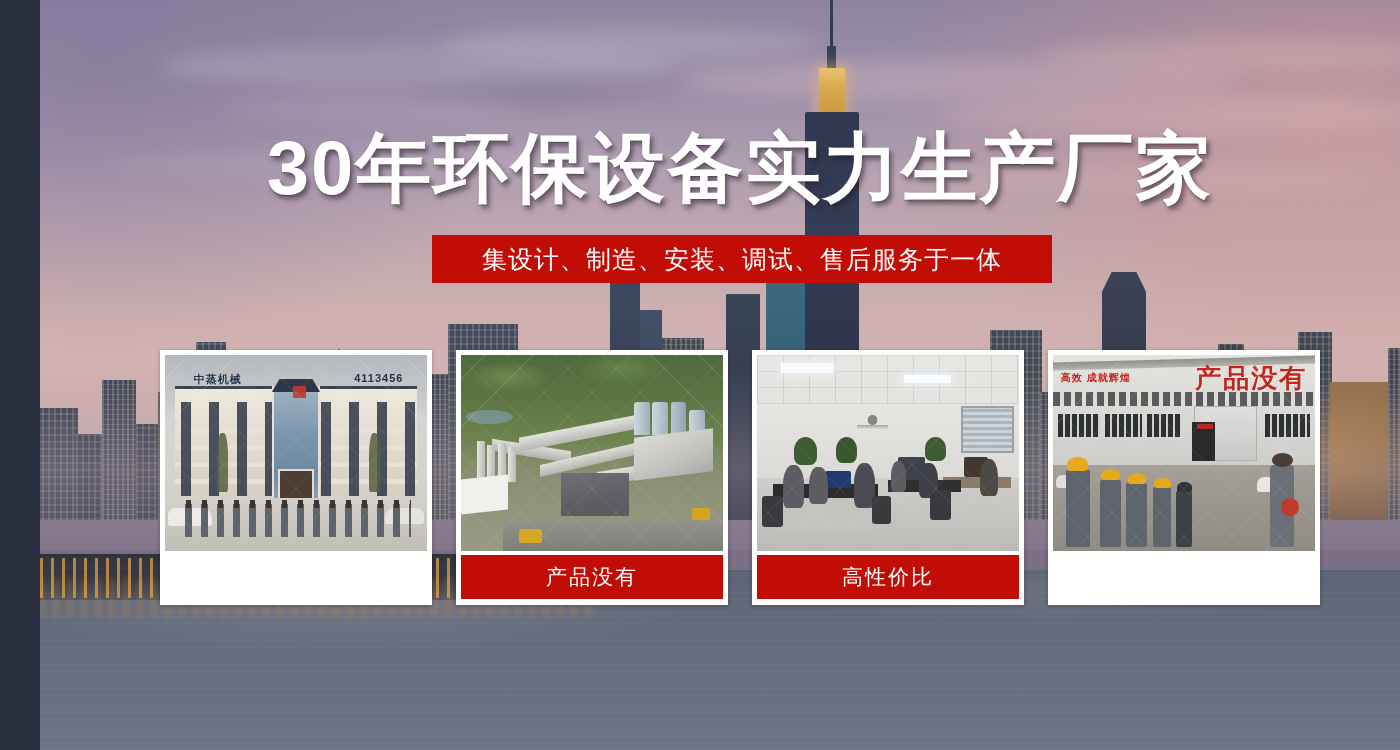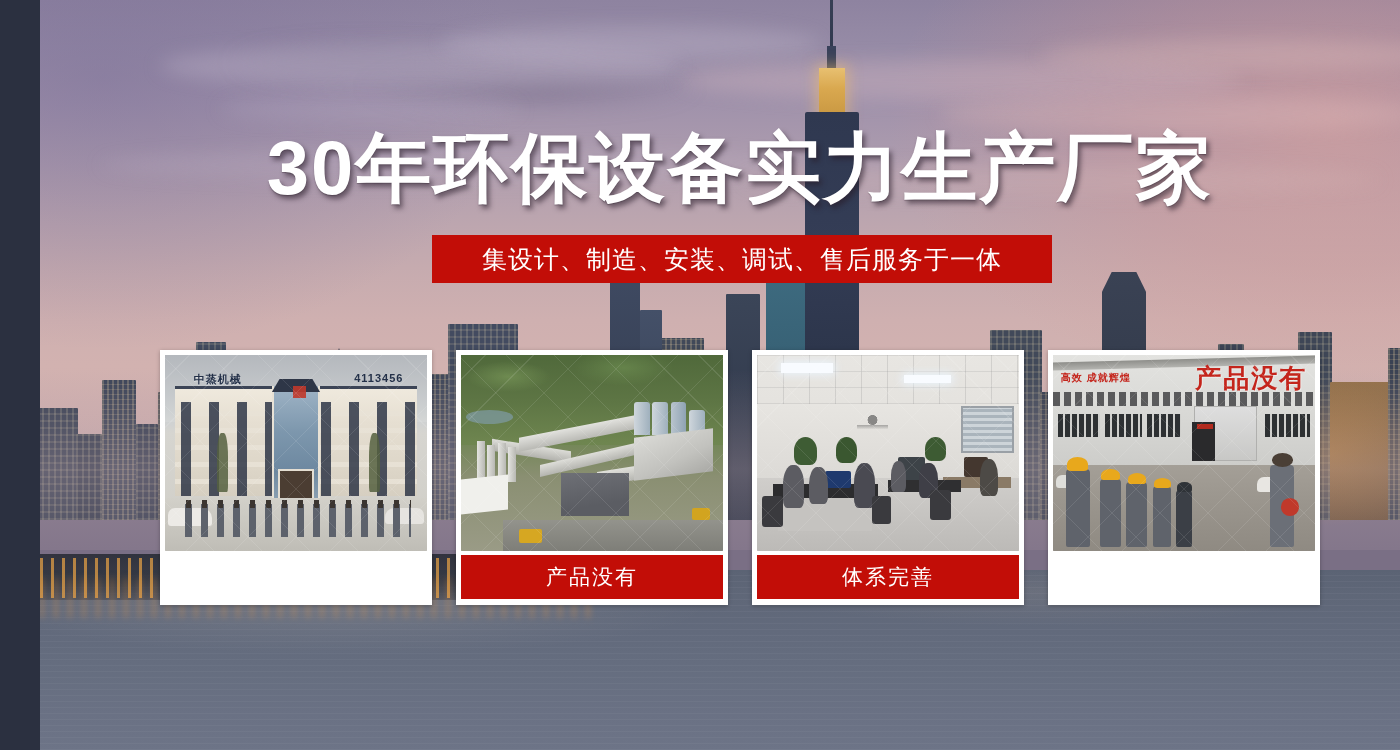--- a/index.html
+++ b/index.html
@@ -538,21 +538,21 @@
         <div class="p3-pp pp3"></div>
         <div class="p3-pp pp4"></div>
         <div class="p3-pp pp5"></div>
         <div class="p3-pp pp6"></div>
         <div class="p3-chair ch1"></div>
         <div class="p3-chair ch2"></div>
         <div class="p3-chair ch3"></div>
         <div class="wm"></div>
       </div>
       <div class="card-caption">
-        <span>体系完善</span>
+        <span>高性价比</span>
       </div>
     </div>
 
     <div class="card">
       <div class="card-photo p4">
         <div class="p4-wall"></div>
         <div class="p4-roofline"></div>
         <div class="p4-red">产品没有</div>
         <div class="p4-slog">高效
 成就辉煌</div>

